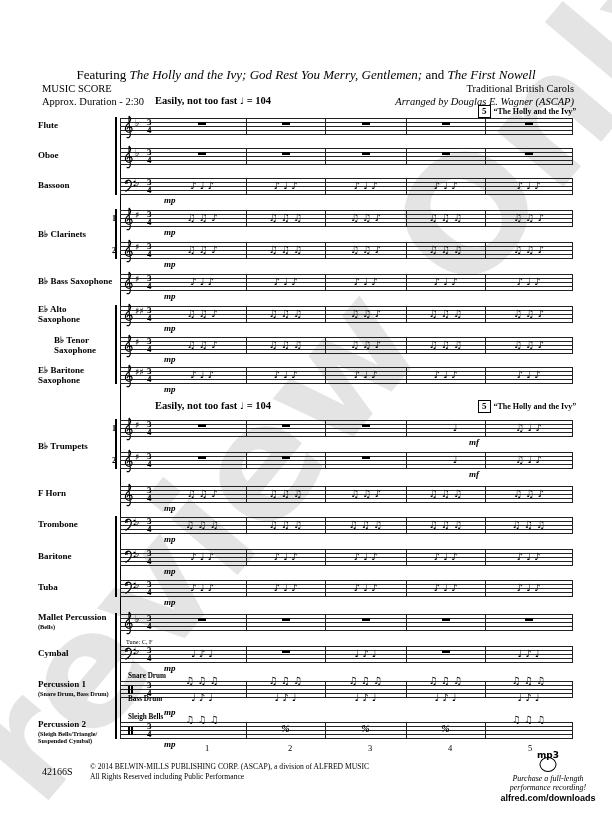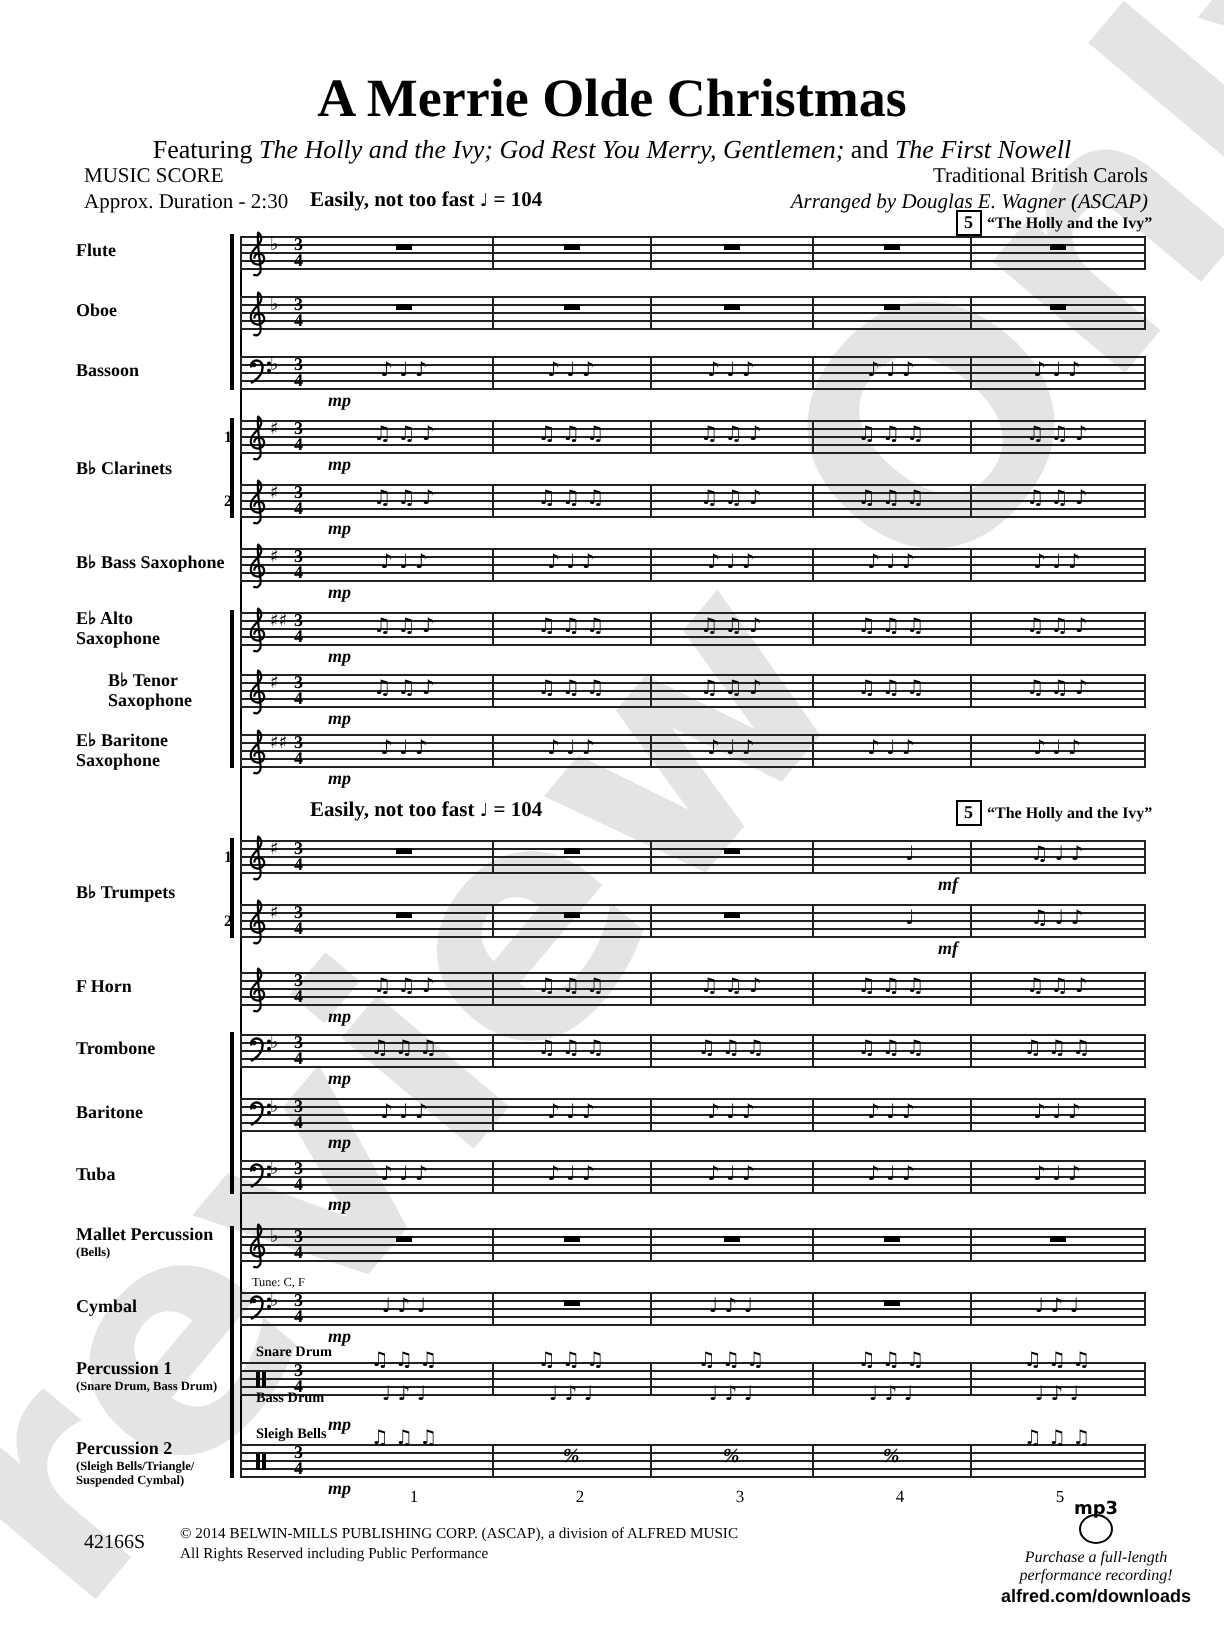--- a/index.html
+++ b/index.html
@@ -56,21 +56,20 @@
   .promourl{font-family:"Liberation Sans",sans-serif;font-weight:bold;font-size:9px;margin-top:1px;}
 </style>
 </head>
 <body>
 
 <div class="page">
   <div class="watermark">Preview Only</div>
 
   <div class="content">
 
-    <div class="abs title">A Merrie Olde Christmas</div>
     <div class="abs subtitle"><span>Featuring </span><i>The Holly and the Ivy; God Rest You Merry, Gentlemen;</i><span> and </span><i>The First Nowell</i></div>
     <div class="abs hleft">
       <div>MUSIC SCORE</div>
       <div>Approx. Duration - 2:30</div>
     </div>
     <div class="abs hright">
       <div>Traditional British Carols</div>
       <div style="font-style:italic">Arranged by Douglas E. Wagner (ASCAP)</div>
     </div>
 

